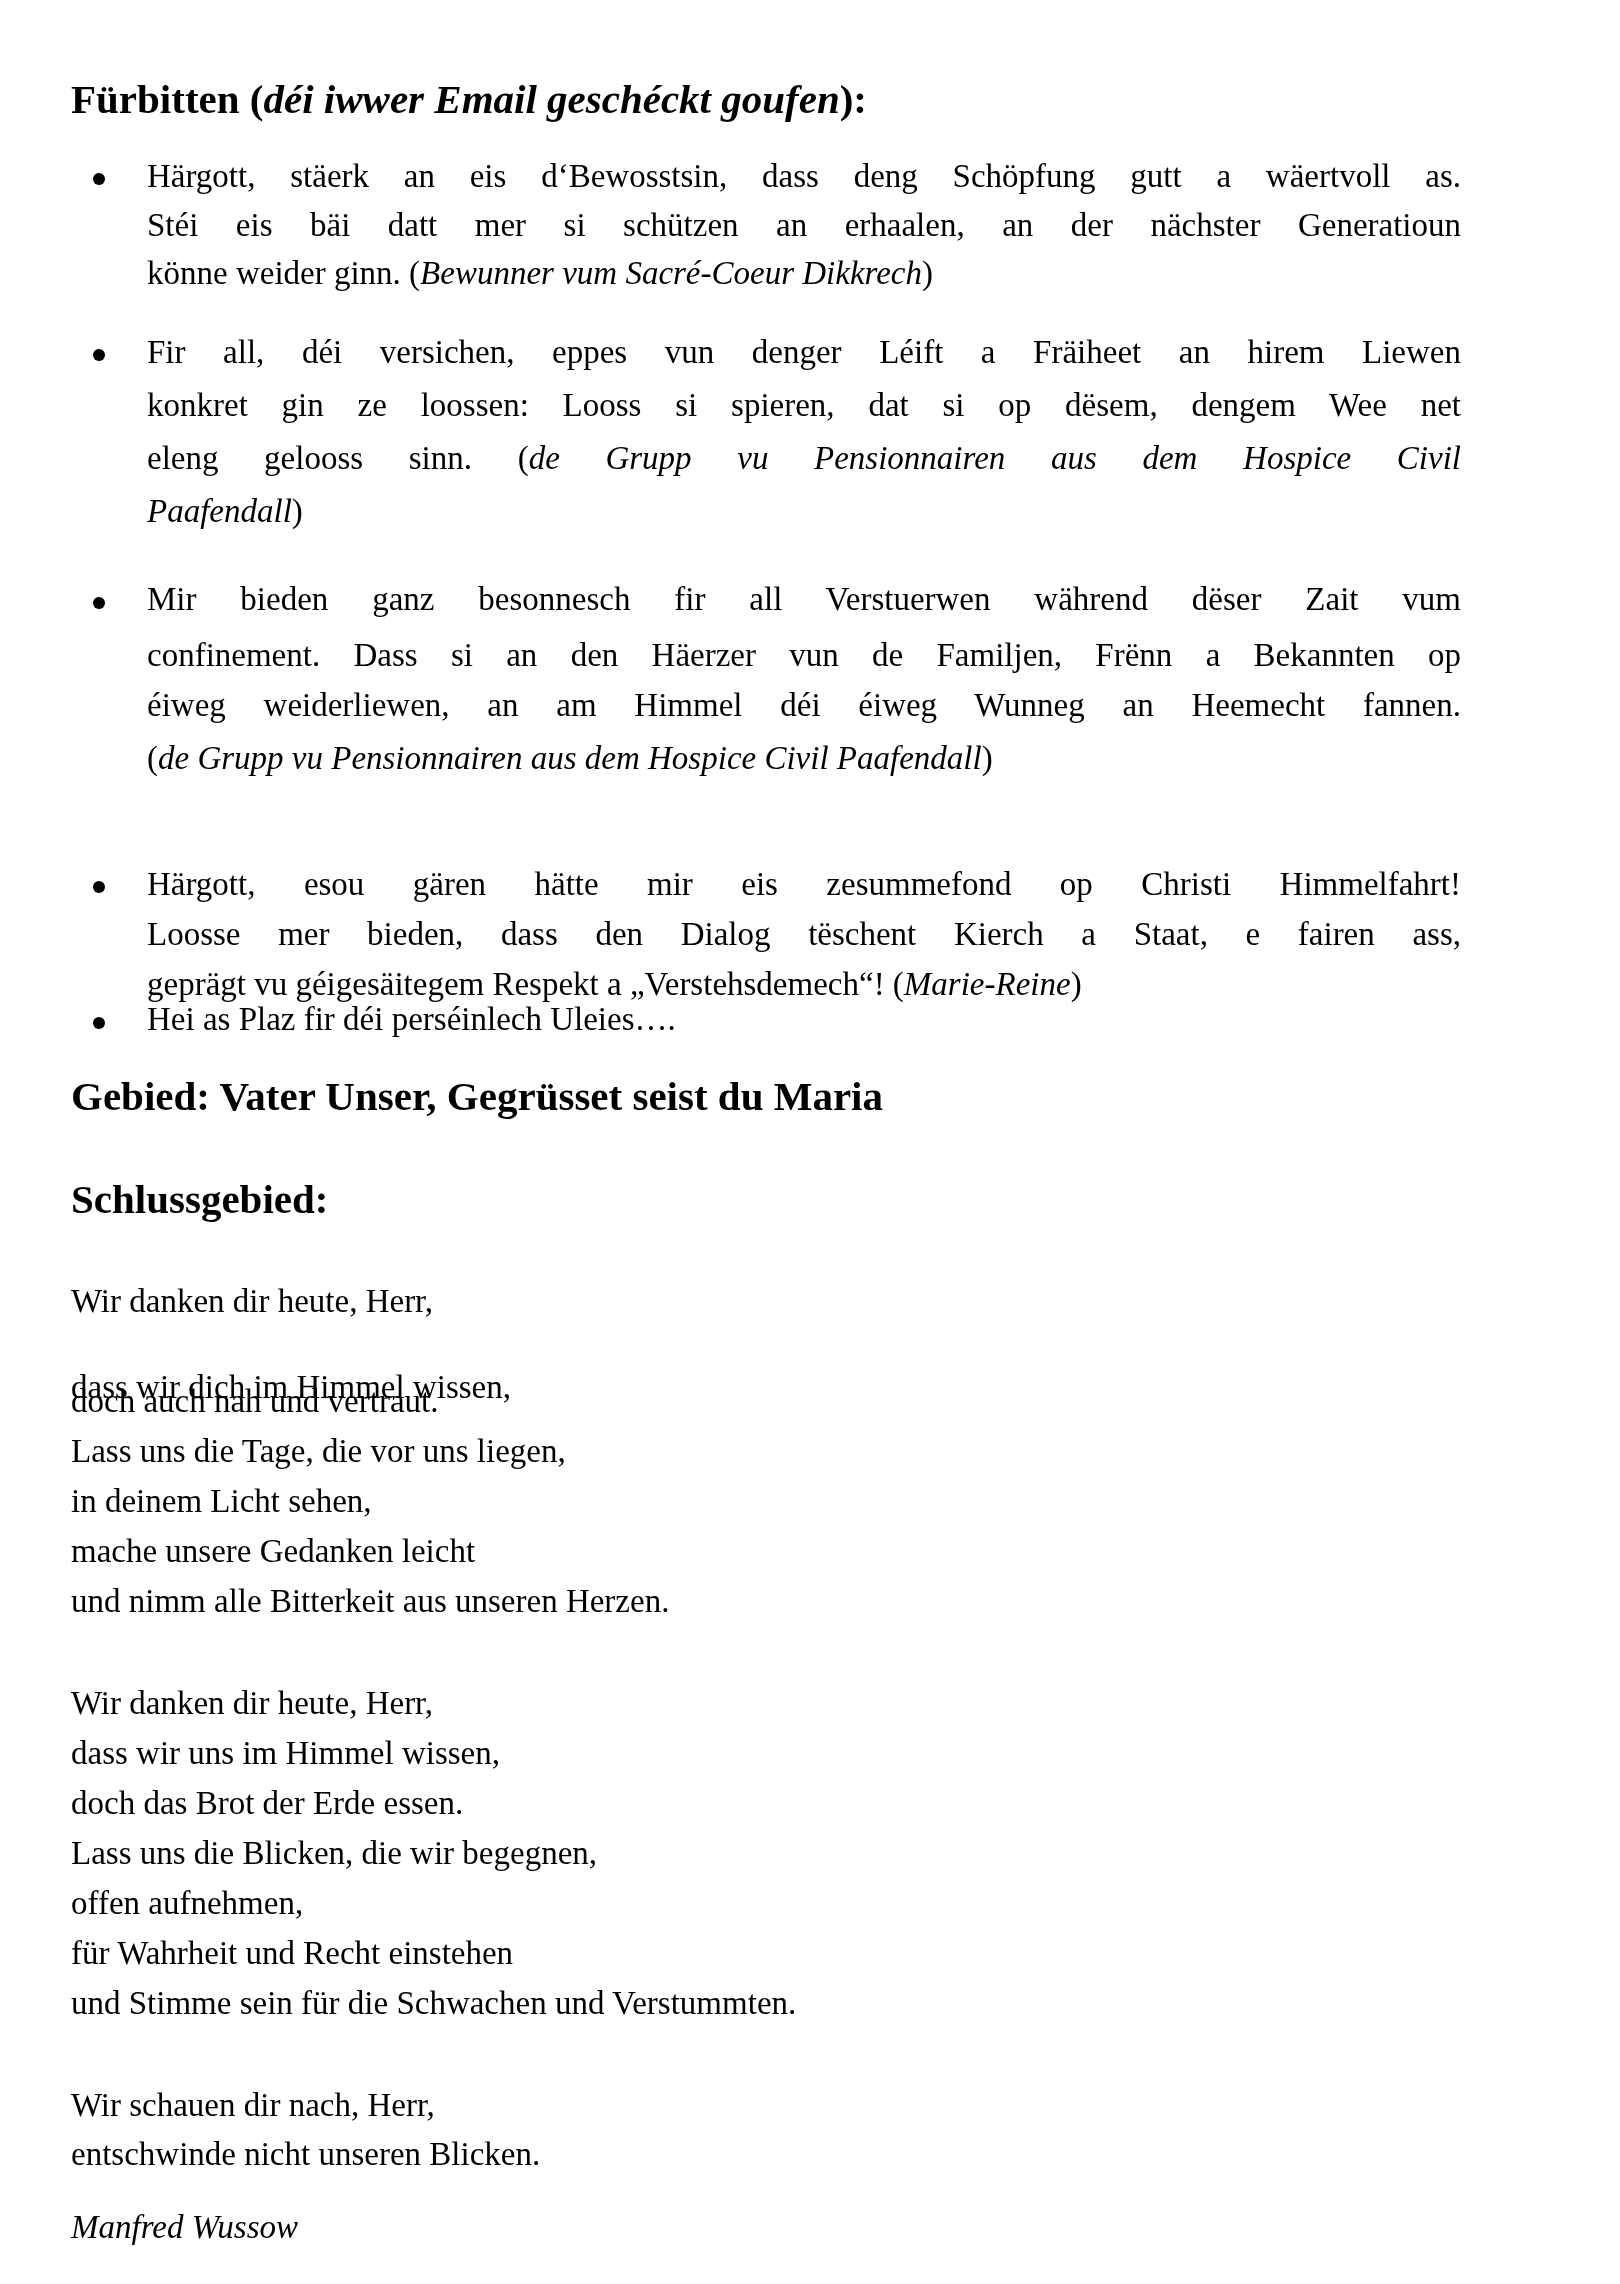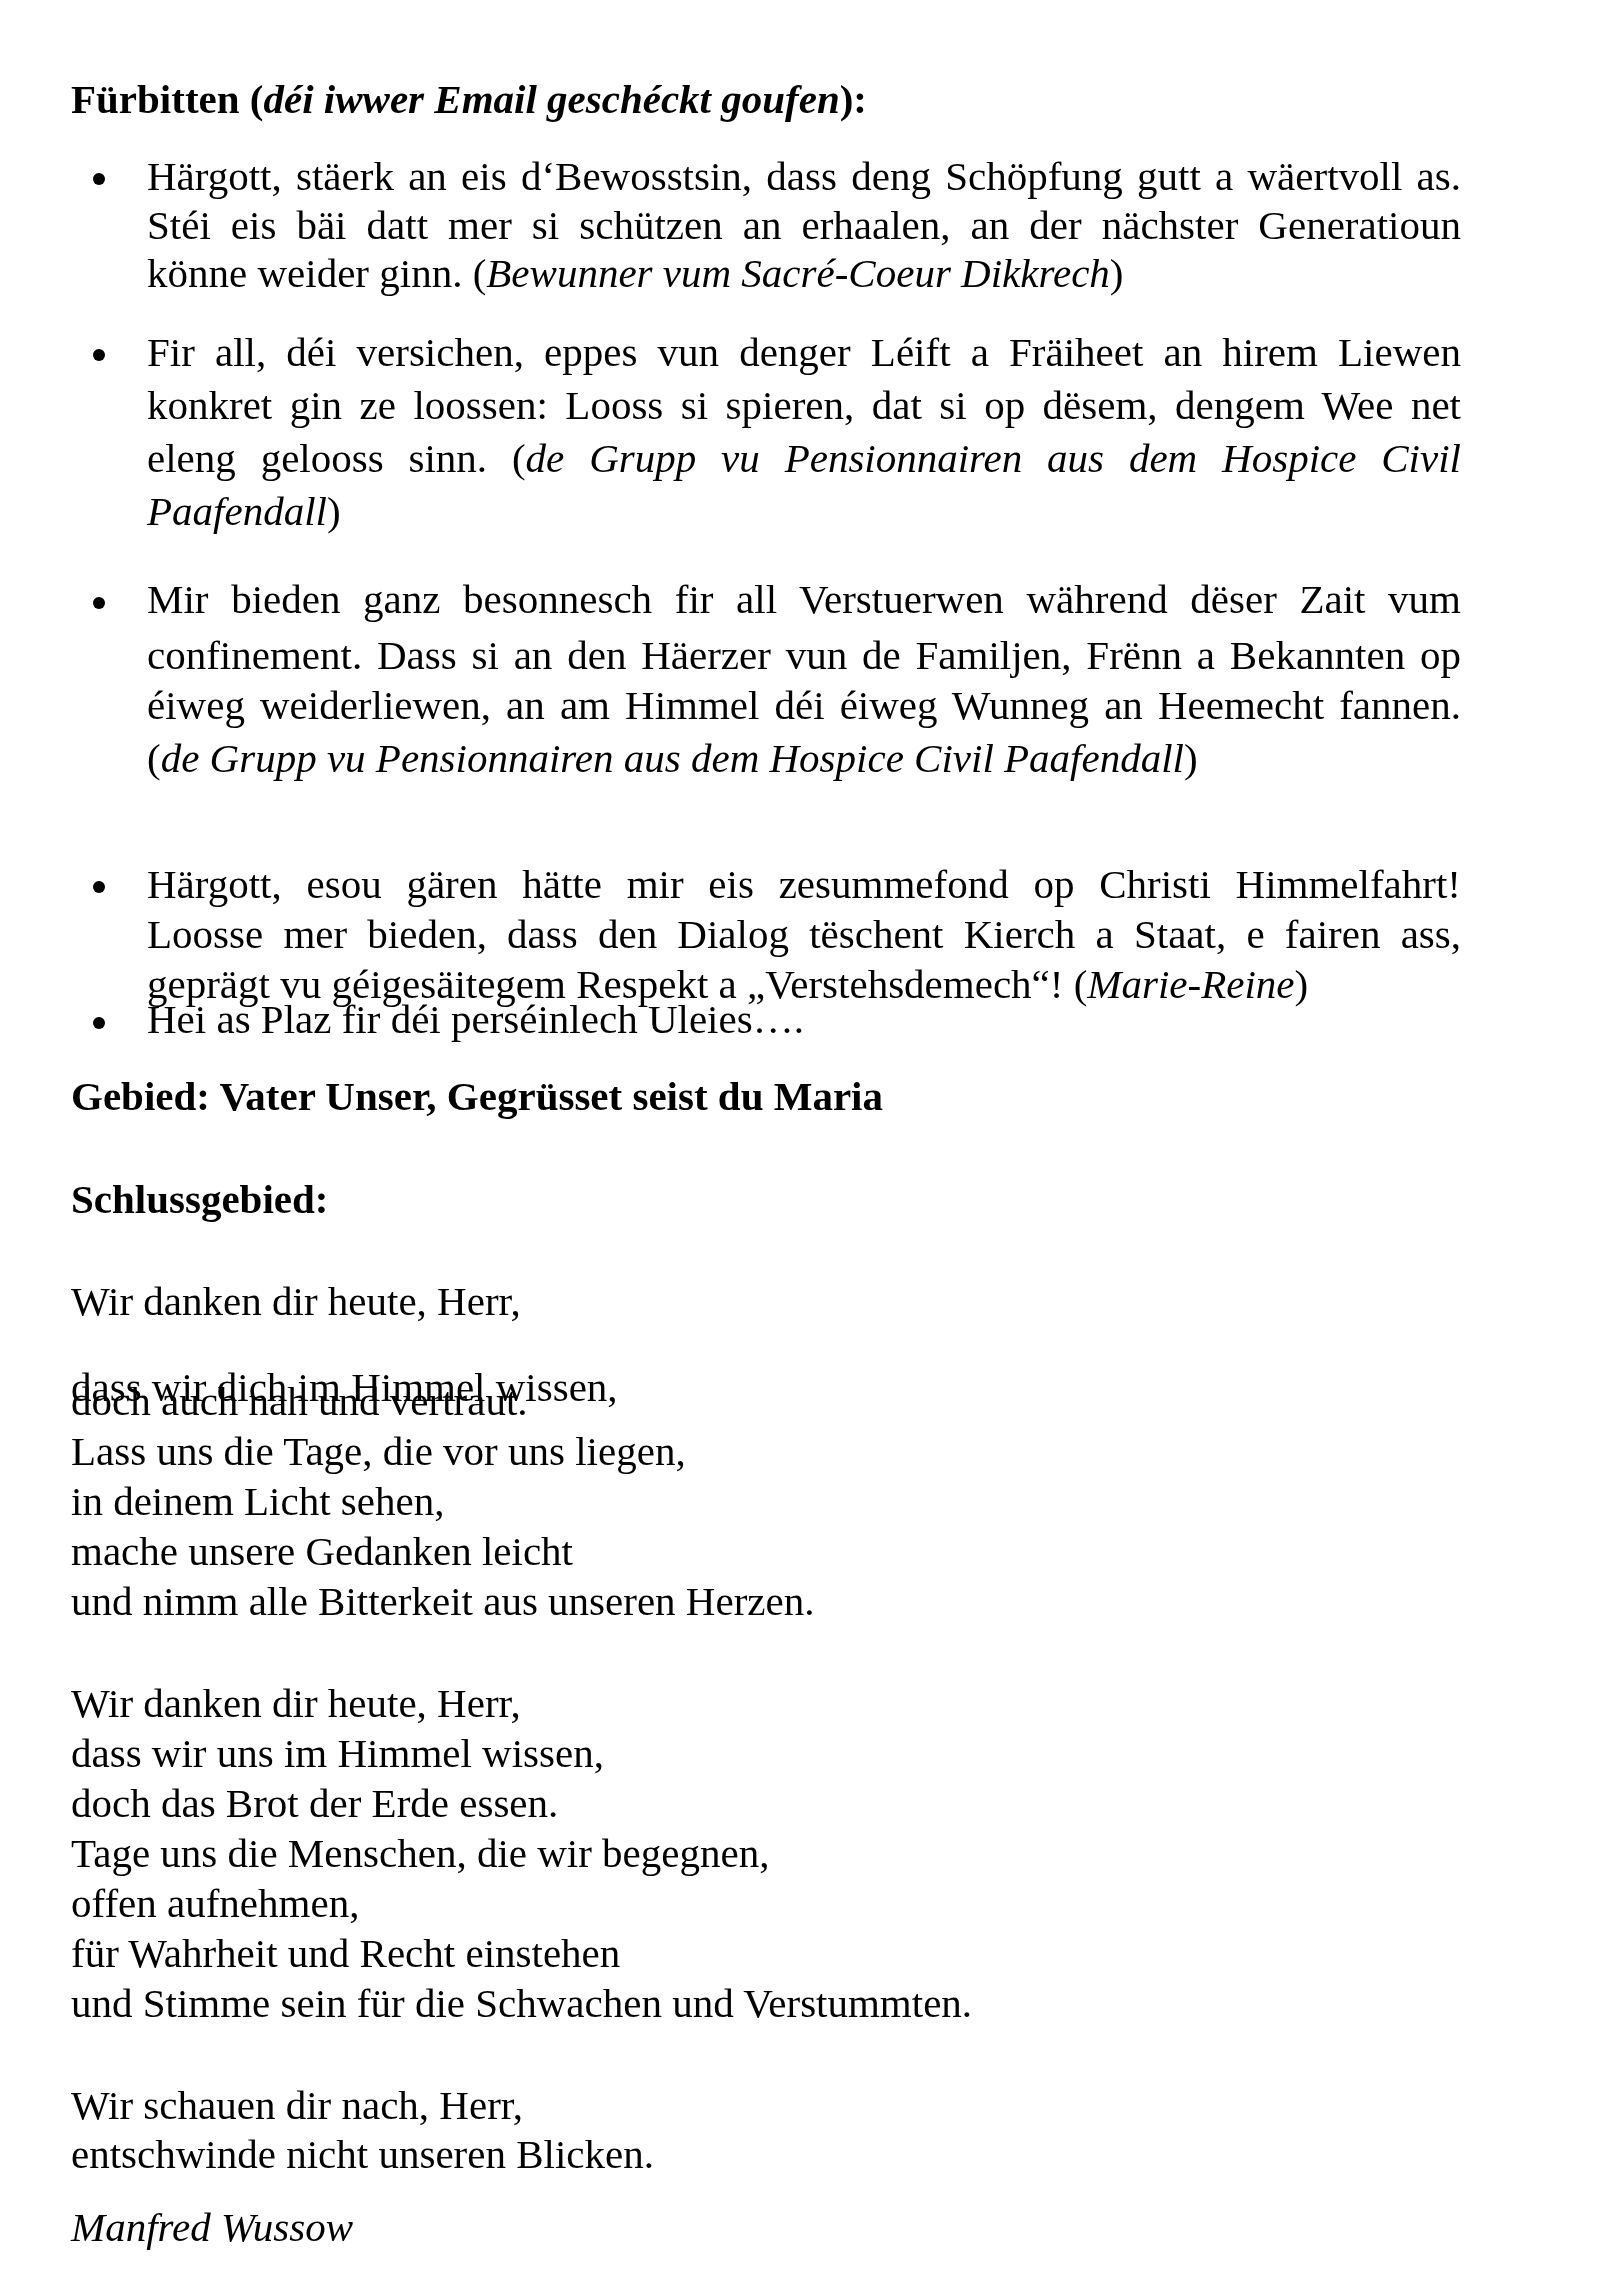--- a/index.html
+++ b/index.html
@@ -1,18 +1,18 @@
 <!DOCTYPE html>
 <html style="font-size:11.8px"><head>
 <meta charset="utf-8">
 <style>
   html, body { margin: 0; padding: 0; background: #ffffff; }
   body { width: 1621px; height: 2284px; position: relative; overflow: hidden;
          font-family: "Liberation Serif", "DejaVu Serif", serif; color: #000000; }
-  .line { position: absolute; left: 147px; width: 1314px; font-size: 41px; line-height: 41px;
+  .line { position: absolute; left: 147px; width: 1314px; font-size: 33px; line-height: 41px;
           white-space: nowrap; }
   .line.just { text-align: justify; text-align-last: justify; white-space: normal; }
   .line.plain { width: auto; }
   .left96 { left: 71px; }
   .ital { font-style: italic; }
   .bullet { position: absolute; left: 93px; width: 11.8px; height: 11.8px; border-radius: 50%; background: #000; }
   .heading { position: absolute; left: 71px; font-size: 41px; line-height: 41px; font-weight: bold; white-space: nowrap; }
 </style>
 </head>
 <body>
@@ -67,21 +67,21 @@
   <div class="line plain left96" style="top:1431px;">Lass uns die Tage, die vor uns liegen,</div>
   <div class="line plain left96" style="top:1481px;">in deinem Licht sehen,</div>
   <div class="line plain left96" style="top:1531px;">mache unsere Gedanken leicht</div>
   <div class="line plain left96" style="top:1581px;">und nimm alle Bitterkeit aus unseren Herzen.</div>
 </div>
 
 <div>
   <div class="line plain left96" style="top:1683px;">Wir danken dir heute, Herr,</div>
   <div class="line plain left96" style="top:1733px;">dass wir uns im Himmel wissen,</div>
   <div class="line plain left96" style="top:1783px;">doch das Brot der Erde essen.</div>
-  <div class="line plain left96" style="top:1833px;">Tage uns die Menschen, die wir begegnen,</div>
+  <div class="line plain left96" style="top:1833px;">Lass uns die Blicken, die wir begegnen,</div>
   <div class="line plain left96" style="top:1883px;">offen aufnehmen,</div>
   <div class="line plain left96" style="top:1933px;text-align:right;">für Wahrheit und Recht einstehen</div>
   <div class="line plain left96" style="top:1983px;">und Stimme sein für die Schwachen und Verstummten.</div>
 </div>
 
 <div>
   <div class="line plain left96" style="top:2085px;">Wir schauen dir nach, Herr,</div>
   <div class="line plain left96" style="top:2134px;">entschwinde nicht unseren Blicken.</div>
 </div>
 

